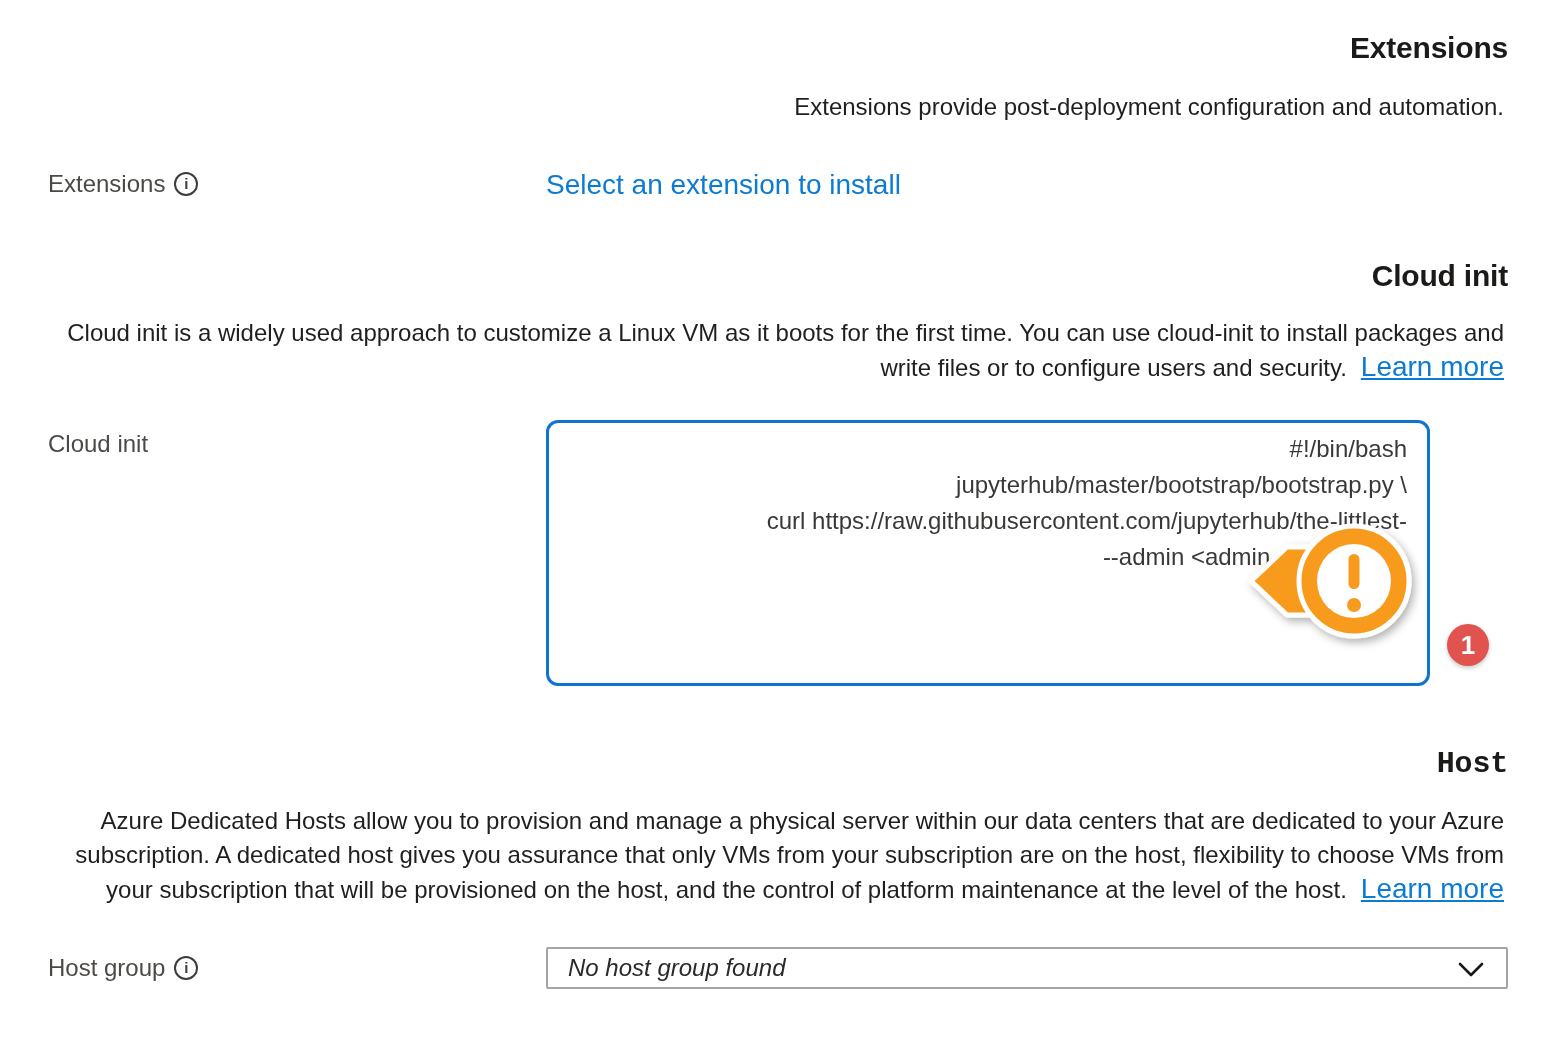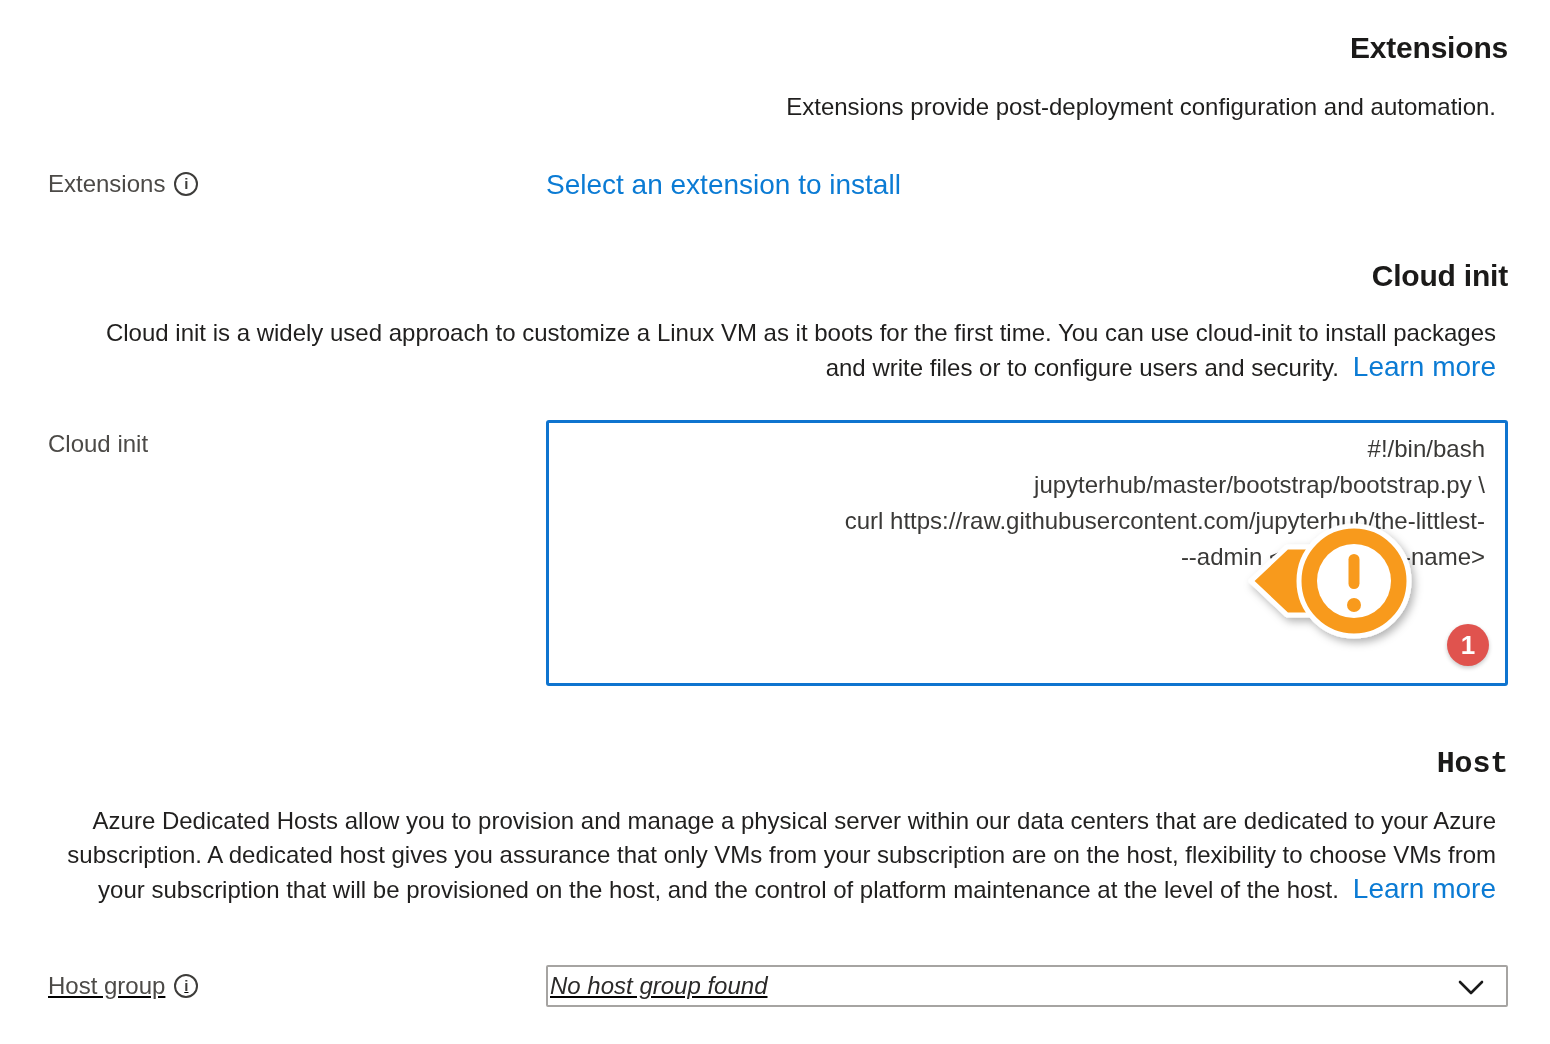--- a/index.html
+++ b/index.html
@@ -13,41 +13,41 @@
   .page { padding: 30px 42px 0 48px; width: 1550px; text-align: right; }
 
   .section-heading {
     margin: 0;
     font-size: 30px; line-height: 36px;
     font-weight: 700;
     color: #1b1a19;
     letter-spacing: -0.2px;
   }
   .desc {
-    margin: 12px;
+    margin: 4px;
     font-size: 24px; line-height: 34px;
     color: #201f1e;
     max-width: 1460px;
   }
   .mt-desc1 { margin-top: 24px; }
   .mt-row1  { margin-top: 44px; }
   .mt-head2 { margin-top: 56px; }
   .mt-desc2 { margin-top: 22px; }
   .mt-row2  { margin-top: 35px; }
   .mt-head3 { margin-top: 60px; font-family: Liberation Mono, monospace; }
   .mt-desc3 { margin-top: 22px; }
-  .mt-row3  { margin-top: 58px; text-decoration: underline; }
+  .mt-row3  { margin-top: 40px; }
 
   .link {
     color: #0b7bd4;
     text-decoration: none;
     cursor: pointer;
     font-size: 28px; line-height: 34px;
   }
-  .inline-link { margin-left: 14px; }
+  .inline-link { margin-left: 14px; text-decoration: underline; }
 
   .field-row { display: flex; align-items: flex-start; }
   .field-row.center { align-items: center; }
   .field-label {
     flex: 0 0 498px;
     font-size: 24px; line-height: 32px;
     color: #4c4a47;
     display: flex; align-items: center;
   }
   .row-editor .field-label { padding-top: 8px; align-items: flex-start; }
@@ -59,23 +59,23 @@
     border-radius: 50%;
     display: inline-flex; align-items: center; justify-content: center;
     font-size: 15px; font-weight: 600; color: #3d3c3a;
     flex: none;
     cursor: default;
   }
 
   
   .editor {
     position: relative;
-    width: 962px; height: 266px;
+    width: 884px; height: 266px;
     border: 3px solid #0f74cf;
-    border-radius: 3px;
+    border-radius: 12px;
     background: #ffffff;
   }
   .code { padding: 8px 20px 0 17px; }
   .code-line {
     white-space: pre;
     font-size: 24px; line-height: 36px;
     color: #3a3937;
   }
   .misspelled { position: relative; display: inline-block; }
   .misspelled::after {
@@ -106,21 +106,21 @@
   .dropdown {
     position: relative;
     width: 962px; height: 42px;
     border: 2px solid #a6a4a2;
     border-radius: 2px;
     background: #ffffff;
     display: flex; align-items: center;
     cursor: pointer;
   }
   .dropdown-value {
-    padding-left: 2px;
+    padding-left: 20px;
     font-size: 24px; font-style: italic;
     color: #2b2a29;
   }
   .chevron { position: absolute; right: 22px; top: 13px; }
 </style>
 </head>
 <body>
 
 <div class="page">
 

